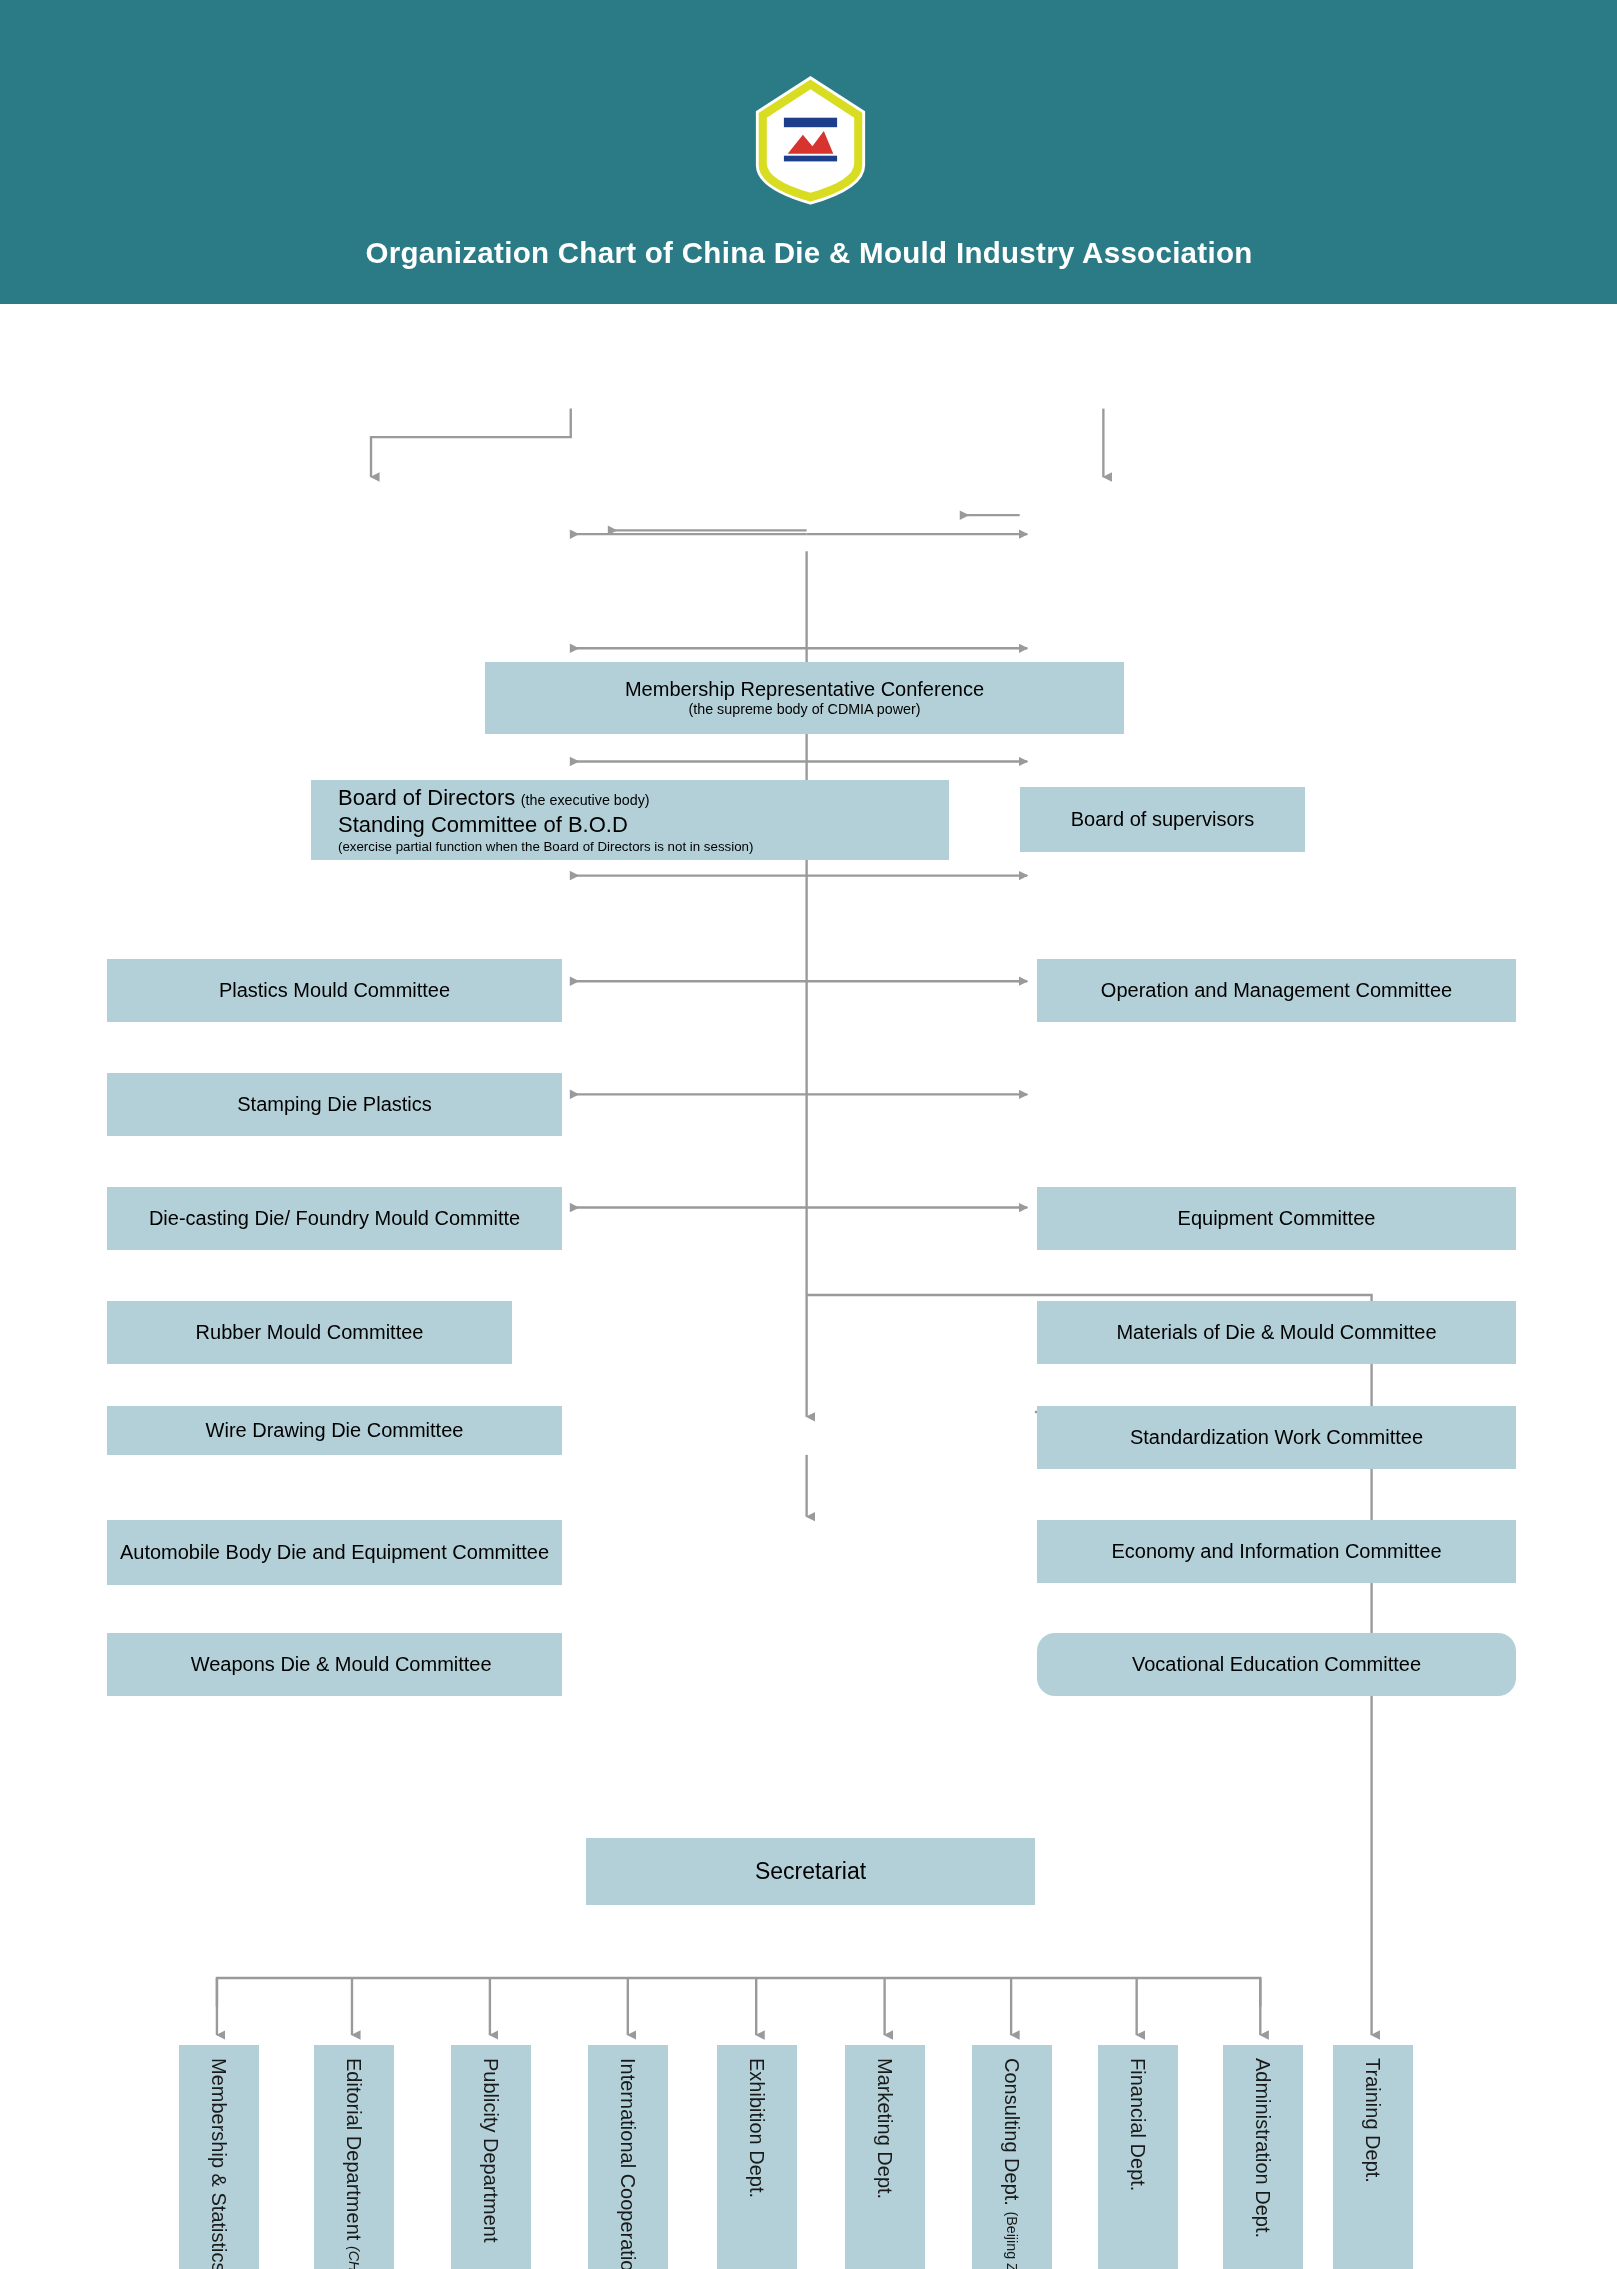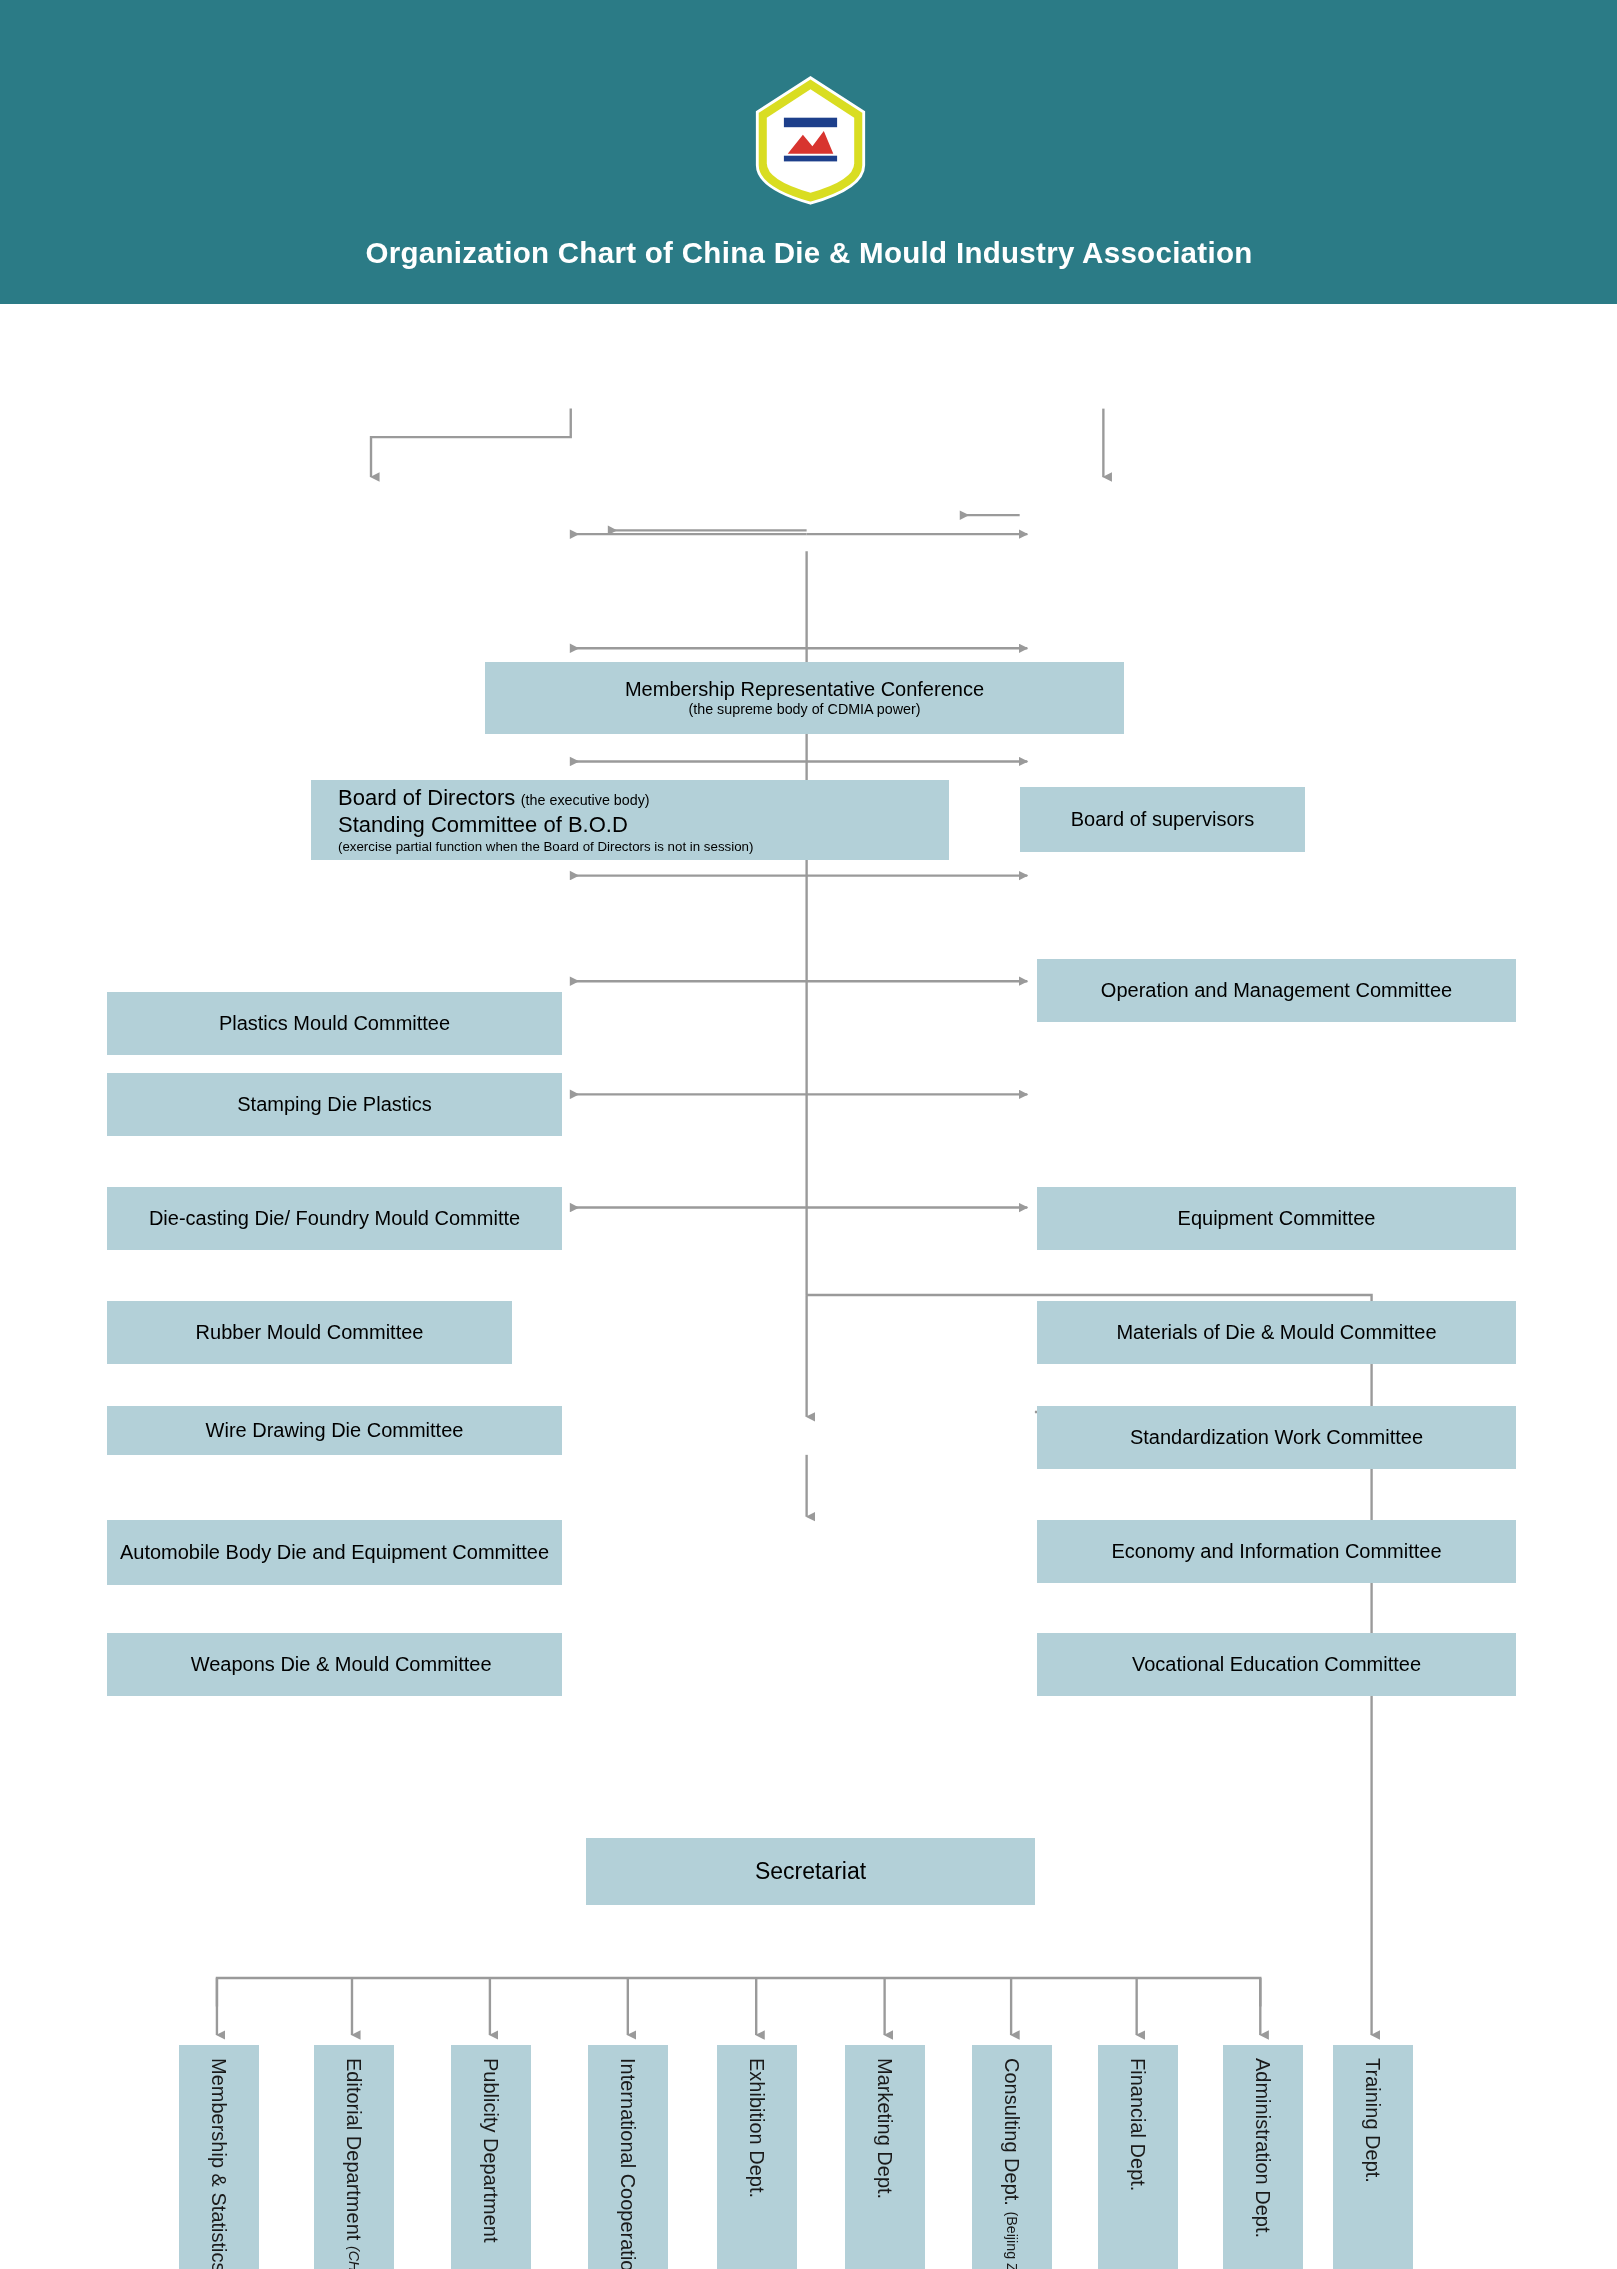--- a/index.html
+++ b/index.html
@@ -234,21 +234,21 @@
       </div>
       <div style="font-size:22px;">Standing Committee of B.O.D</div>
       <div style="font-size:13.3px;">(exercise partial function when the Board of Directors is not in session)</div>
     </div>
   </div>
 
   <div class="node" style="left:1020px; top:483px; width:285px; height:65px;">
     <span>Board of supervisors</span>
   </div>
 
-  <div class="node" style="left:107px; top:688px; width:455px; height:63px;">
+  <div class="node" style="left:107px; top:655px; width:455px; height:63px;">
     <span>Plastics Mould Committee</span>
   </div>
   <div class="node" style="left:107px; top:769px; width:455px; height:63px;">
     <span>Stamping Die Plastics</span>
   </div>
   <div class="node" style="left:107px; top:883px; width:455px; height:63px;">
     <span>Die-casting Die/ Foundry Mould Committe</span>
   </div>
   <div class="node" style="left:107px; top:997px; width:405px; height:63px;">
     <span>Rubber Mould Committee</span>
@@ -271,21 +271,21 @@
   </div>
   <div class="node" style="left:1037px; top:997px; width:479px; height:63px;">
     <span>Materials of Die &amp; Mould Committee</span>
   </div>
   <div class="node" style="left:1037px; top:1102px; width:479px; height:63px;">
     <span>Standardization Work Committee</span>
   </div>
   <div class="node" style="left:1037px; top:1216px; width:479px; height:63px;">
     <span>Economy and Information Committee</span>
   </div>
-  <div class="node" style="left:1037px; top:1329px; width:479px; height:63px;">
+  <div class="node" style="left:1037px; top:1329px; width:479px; height:63px;border-radius:18px;">
     <span>Vocational Education Committee</span>
   </div>
 
   <div class="node" style="left:586px; top:1534px; width:449px; height:67px; font-size:23px;">
     <span>Secretariat</span>
   </div>
 
   <div class="vnode" style="left:179px; top:1741px; width:80px; height:398px;">
     <div class="vtext">
       <span>Membership &amp; Statistics Department.</span>

